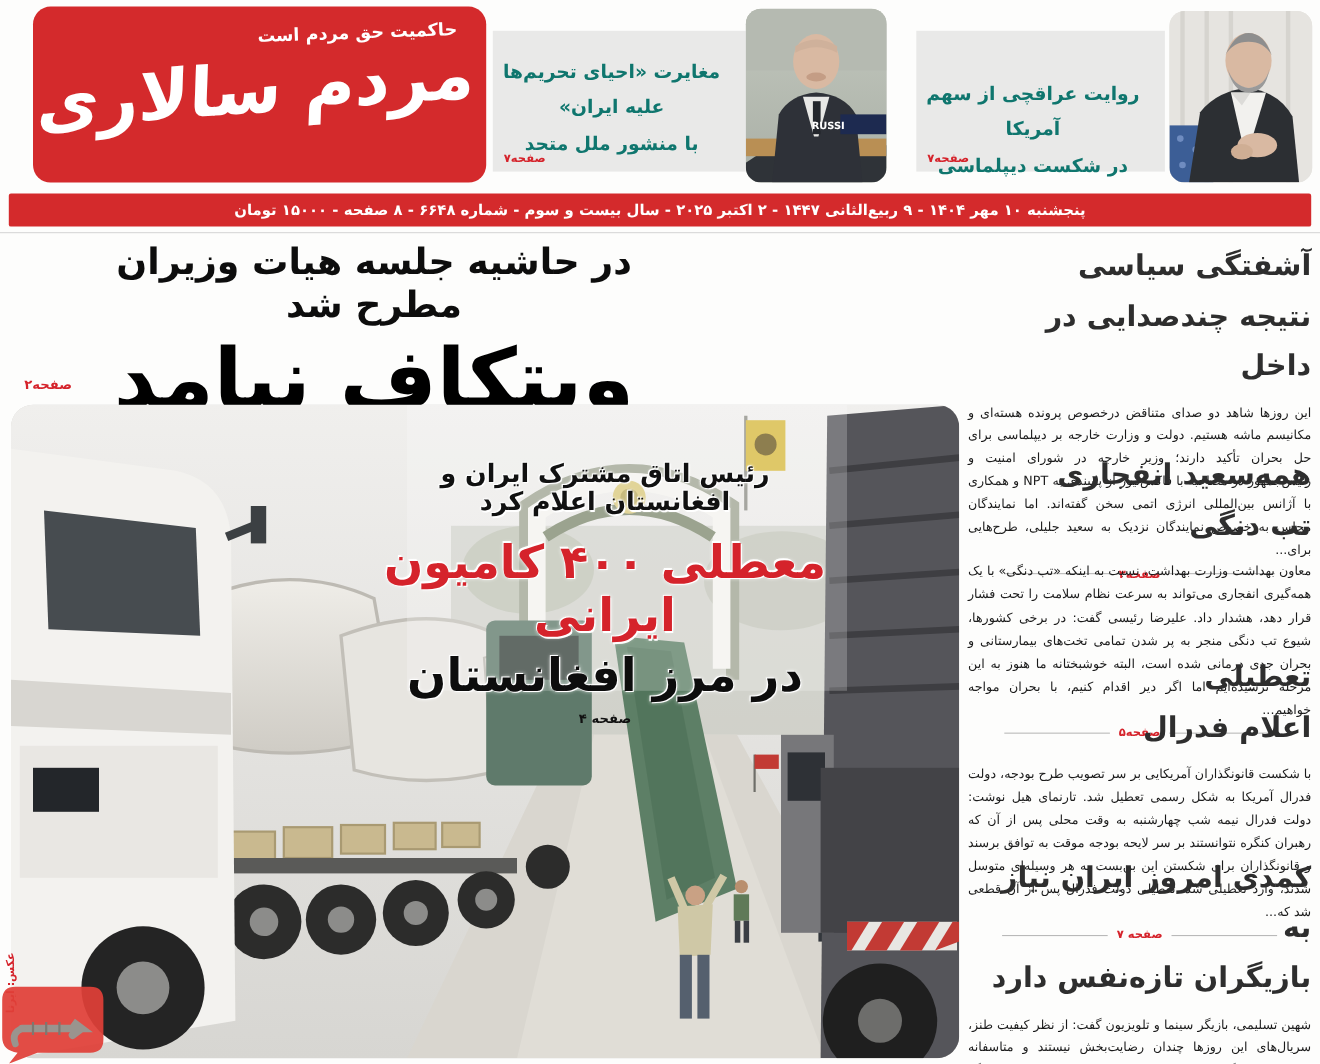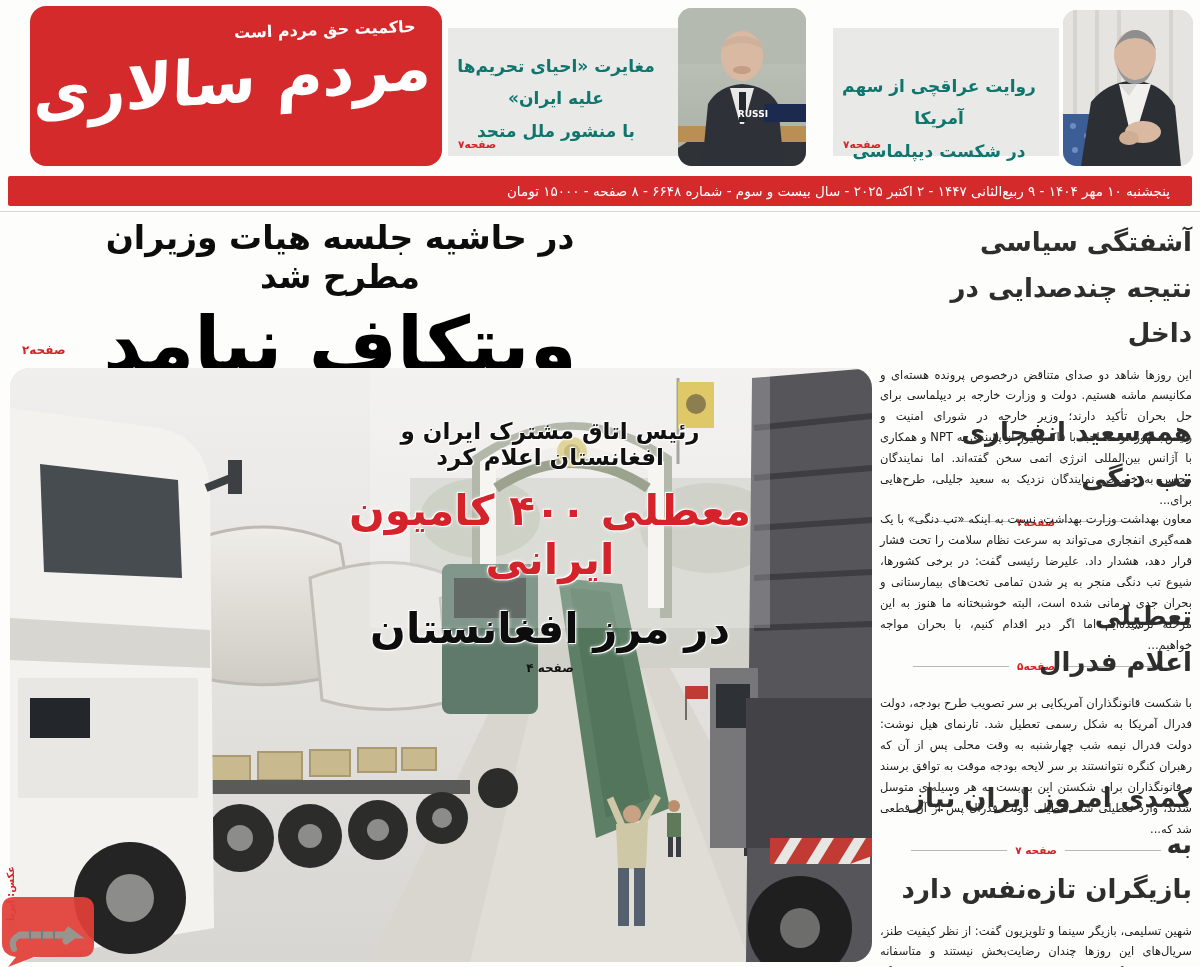--- a/index.html
+++ b/index.html
@@ -19,40 +19,40 @@
   
   .topstory-box { position:absolute; background:#e9e9e8; }
   .topstory-box .t1, .topstory-box .t2 { font-weight:bold; color:#0f766e; font-size:17px;
         text-align:center; padding-right:14px; line-height:1.9; }
   .topstory-box .pref { position:absolute; left:10px; bottom:6px; color:#d5232b; font-size:10.5px; font-weight:bold; }
   .ts-photo { position:absolute; border-radius:14px; overflow:hidden; background:#b9bdb4; }
   .ts-photo svg { display:block; width:100%; height:100%; }
 
   
   .dateband { position:absolute; left:8px; top:176px; width:1184px; height:30px; background:#d42a2c;
-              border-radius:2px; color:#fff; font-size:13.5px; font-weight:normal;
-              direction:rtl; text-align:right; line-height:30px; padding:0 22px; }
+              border-radius:2px; color:#fff; font-size:13.5px; font-weight:bold;
+              direction:rtl; text-align:center; line-height:30px; padding:0 22px; }
   .under-band-rule { position:absolute; left:0; top:211px; width:1200px; height:1px; background:#d8d8d8; }
 
   
   .lead { position:absolute; left:60px; top:218px; width:560px; text-align:center; direction:rtl; color:#000; }
   .lead .kicker { font-size:33px; font-weight:bold; color:#0d0d0d; }
   .lead .headline { margin-top:4px; font-size:76px; font-weight:bold; color:#000; letter-spacing:-2px; }
   .lead-pref { position:absolute; left:22px; top:343px; color:#d5232b; font-size:12px; font-weight:bold; }
 
   
   .main-photo { position:absolute; left:10px; top:368px; width:862px; height:594px;
                 border-radius:20px; overflow:hidden; background:#d8d7d3; }
   .main-photo svg { display:block; width:100%; height:100%; }
   .photo-overlay { position:absolute; left:340px; top:418px; width:420px; text-align:center; direction:rtl; }
   .photo-overlay .pkicker { font-size:23px; font-weight:bold; color:#111;
         text-shadow:0 0 3px #fff,0 0 3px #fff,1px 1px 0 #fff,-1px -1px 0 #fff; }
   .photo-overlay .pred { margin-top:16px; font-size:42px; font-weight:bold; color:#d5232b;
         text-shadow:0 0 4px #fff,1px 1px 0 #fff,-1px -1px 0 #fff; letter-spacing:-1px; }
-  .photo-overlay .pblack { margin-top:20px; font-size:42px; font-weight:bold; color:#0d0d0d;
+  .photo-overlay .pblack { margin-top:5px; font-size:42px; font-weight:bold; color:#0d0d0d;
         text-shadow:0 0 4px #fff,1px 1px 0 #fff,-1px -1px 0 #fff; letter-spacing:-1px; }
   .photo-overlay .ppref { margin-top:8px; font-size:12px; font-weight:bold; color:#111; text-align:center; }
 
   .photo-credit { position:absolute; left:-26px; top:888px; width:72px; text-align:center;
         color:#d5232b; font-size:10px; font-weight:bold; transform:rotate(-90deg); }
 
   .jaar-logo { position:absolute; left:0; top:895px; width:96px; height:72px; }
 
   
   .rcol { position:absolute; left:880px; top:214px; width:312px; direction:rtl; }

